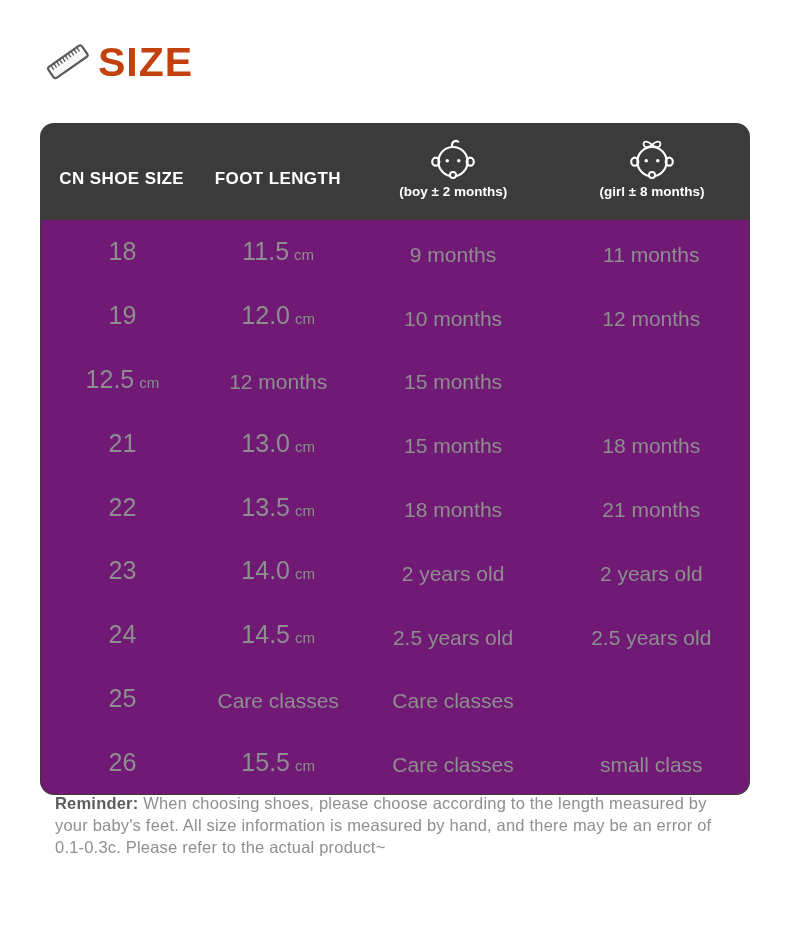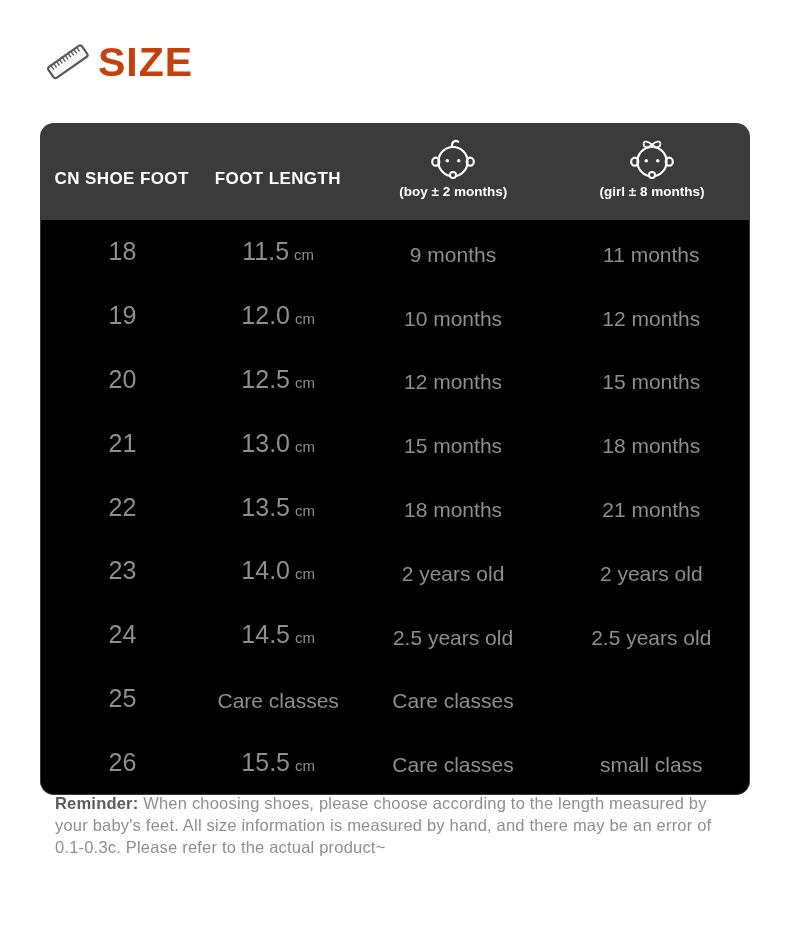--- a/index.html
+++ b/index.html
@@ -60,21 +60,21 @@
   .hcell.icon-col { justify-content: center; padding-bottom: 6px; }
   .baby-icon { width: 46px; height: 42px; margin-bottom: 4px; }
   .hsub {
     color: #ffffff;
     font-size: 13.5px;
     font-weight: bold;
     white-space: nowrap;
   }
 
   .card-body {
-    background: #000000;
+    background: #701a75;
     border: 1px solid #3a3a3a;
     border-top: none;
     border-radius: 0 0 14px 14px;
     overflow: hidden;
   }
   .trow {
     display: grid;
     grid-template-columns: 23% 21% 28.4% 27.6%;
     height: 63.8px;
     align-items: center;
@@ -125,21 +125,21 @@
       </g>
     </svg>
   </span>
   <span class="page-title">SIZE</span>
 </div>
 
 <div class="size-card">
 
   <div class="card-header">
     <div class="hcell text-col">
-      <span class="hlabel">CN SHOE FOOT</span>
+      <span class="hlabel">CN SHOE SIZE</span>
     </div>
     <div class="hcell text-col">
       <span class="hlabel">FOOT LENGTH</span>
     </div>
     <div class="hcell icon-col">
       <span class="baby-icon">
         <svg viewBox="0 0 52 46" width="46" height="42">
           <g stroke="#ffffff" stroke-width="2.4" fill="none" stroke-linecap="round">
             <ellipse cx="6.5" cy="26" rx="4" ry="4.5"></ellipse>
             <ellipse cx="45.5" cy="26" rx="4" ry="4.5"></ellipse>
@@ -183,21 +183,20 @@
     </div>
 
     <div class="trow">
       <div class="tcell cell-size">19</div>
       <div class="tcell cell-length"><span>12.0</span><span class="unit">cm</span></div>
       <div class="tcell cell-age">10 months</div>
       <div class="tcell cell-age">12 months</div>
     </div>
 
     <div class="trow">
-      <div class="tcell cell-size">20</div>
       <div class="tcell cell-length"><span>12.5</span><span class="unit">cm</span></div>
       <div class="tcell cell-age">12 months</div>
       <div class="tcell cell-age">15 months</div>
     </div>
 
     <div class="trow">
       <div class="tcell cell-size">21</div>
       <div class="tcell cell-length"><span>13.0</span><span class="unit">cm</span></div>
       <div class="tcell cell-age">15 months</div>
       <div class="tcell cell-age">18 months</div>

